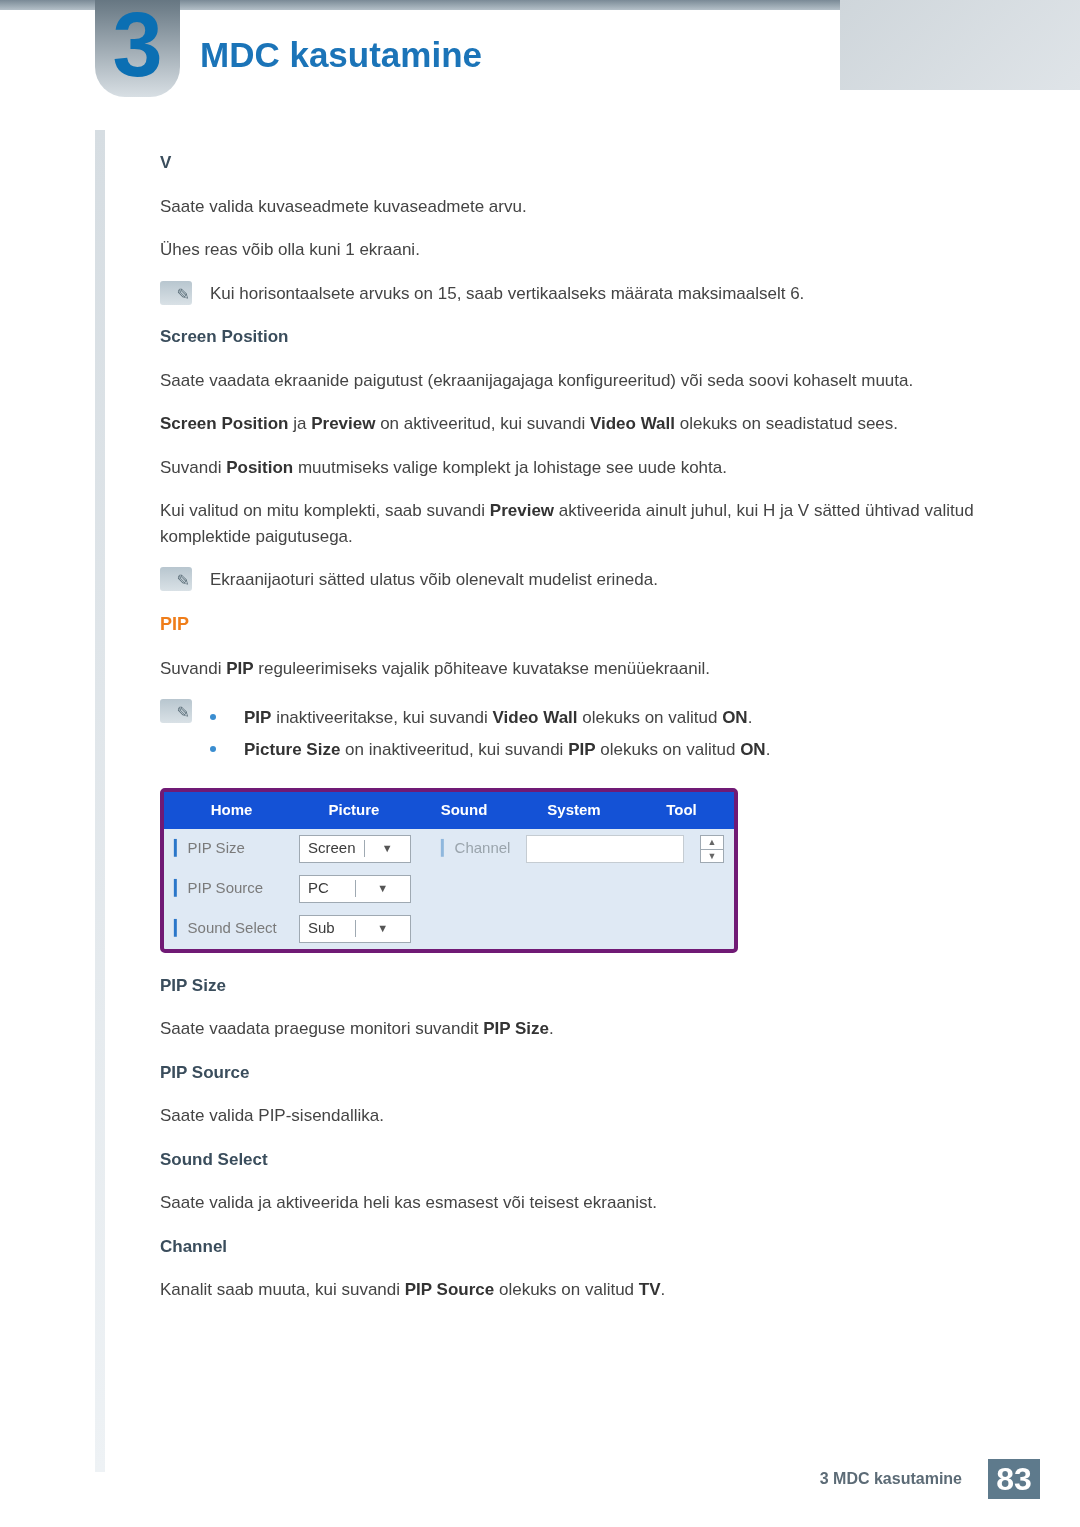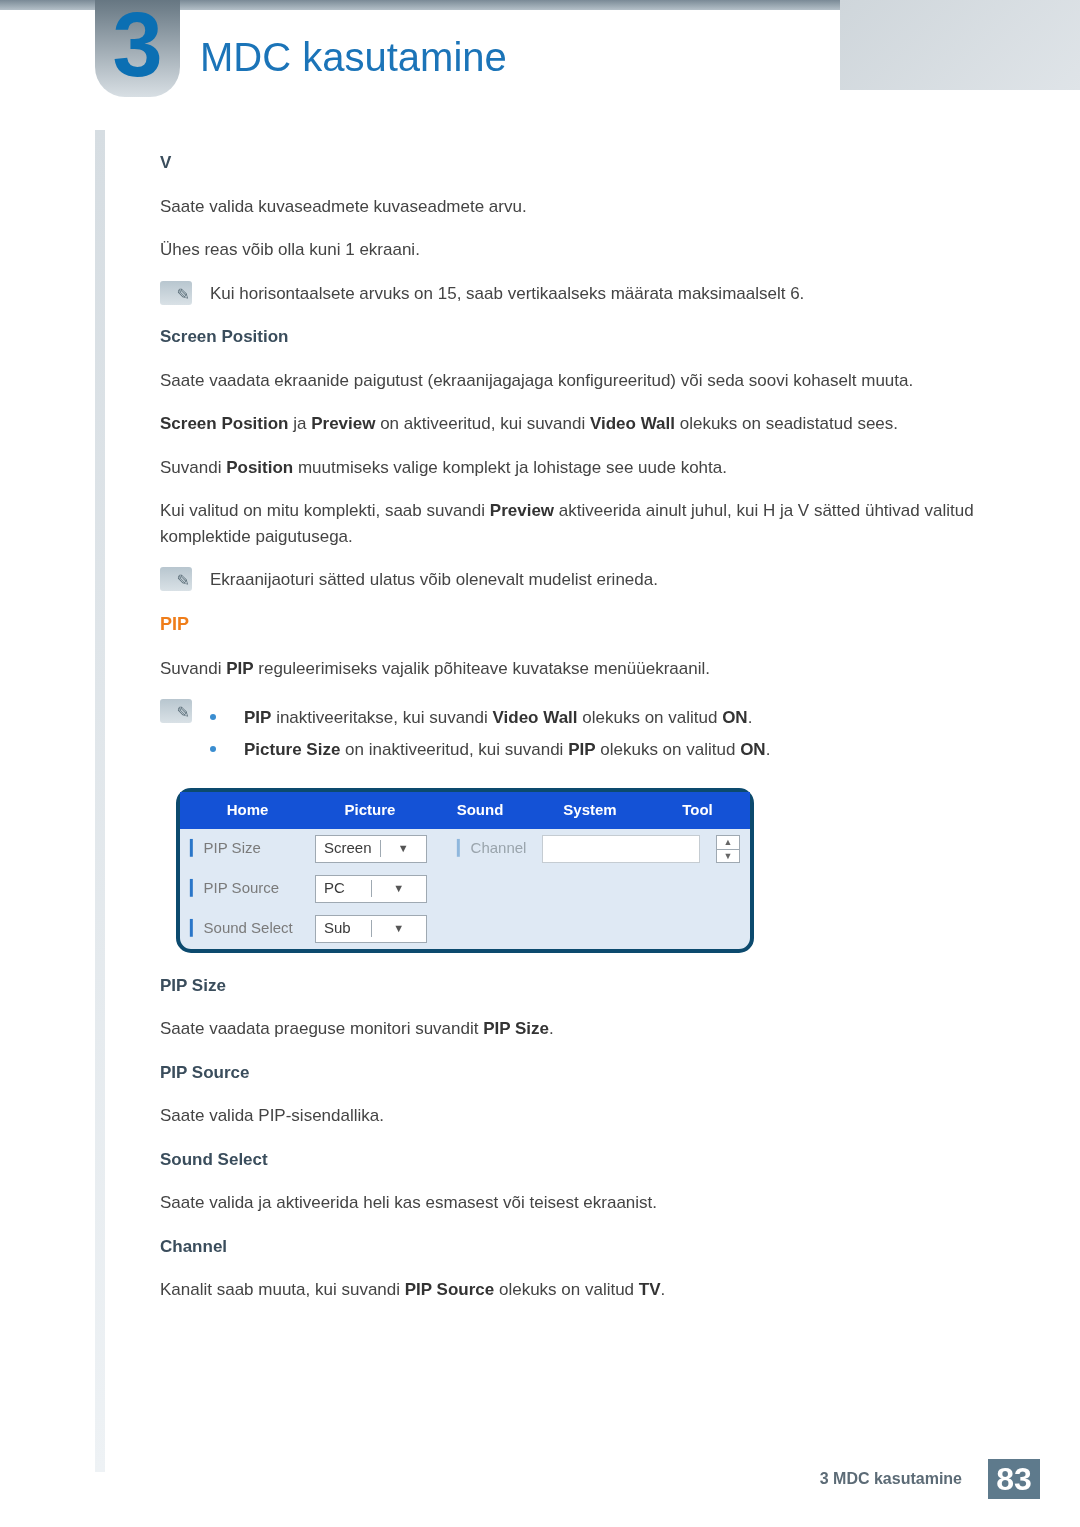--- a/index.html
+++ b/index.html
@@ -2,33 +2,33 @@
 <html><head>
 <meta charset="utf-8">
 <style>
 body{margin:0;font-family:Arial,Helvetica,sans-serif;background:#d8d8d8;display:flex;justify-content:center}
 .page{width:1080px;height:1527px;background:#fff;position:relative;box-shadow:0 2px 8px rgba(0,0,0,.2)}
 .hdr{height:130px;position:relative}
 .hdr-grad{position:absolute;left:0;right:0;top:0;height:10px;background:linear-gradient(#7a8a96,#b4c0c8)}
 .hdr-corner{position:absolute;right:0;top:0;width:240px;height:90px;background:linear-gradient(135deg,#cfd6db,#dfe4e8)}
 .ch-badge{position:absolute;left:95px;top:-8px;width:85px;height:105px;background:linear-gradient(#5d6e7a,#d8dfe4);border-radius:6px 6px 30px 30px;display:flex;justify-content:center;align-items:center}
 .ch-num{font-size:90px;font-weight:bold;color:#0b6fb3;line-height:1}
-.ch-title{position:absolute;left:200px;top:35px;font-size:40px;font-weight:normal;color:#1b74b8}
+.ch-title{position:absolute;left:200px;top:35px;font-size:35px;font-weight:bold;color:#1b74b8}
 .left-bar{position:absolute;left:95px;top:0;width:10px;bottom:55px;background:linear-gradient(180deg,transparent,transparent 130px,#d6dde2 130px,#eef2f5)}
 .content{margin:20px 100px 0 160px;font-size:17px;color:#444;line-height:1.5}
 .content p{margin:18px 0}
 .sub{color:#3a4d5c;font-weight:600}
 .sect{color:#ef7d1a;font-weight:bold;font-size:18px;margin-top:30px}
 .note-row{display:flex;align-items:flex-start;gap:18px;margin:16px 0}
 .note-ico{width:32px;height:24px;flex:none;background:linear-gradient(#b8c6cf,#d9e1e6);border-radius:3px;position:relative}
 .note-ico::after{content:"✎";position:absolute;right:2px;bottom:-2px;color:#5a6d78;font-size:16px}
 .bul{display:flex;align-items:flex-start;gap:28px;margin:6px 0}
 .dot{width:6px;height:6px;border-radius:50%;background:#3a8dd0;margin-top:9px;flex:none}
 b{font-weight:bold;color:#333}
-.ui-fig{width:570px;margin:20px 16px;border:4px solid #0c4a6e;border-radius:15px;background:#dfe9f4;font-size:15px}
+.ui-fig{width:570px;margin:20px 0;border:4px solid #701a75;border-radius:5px;background:#dfe9f4;font-size:15px}
 .tabs{display:flex;background:#1452d6;color:#fff;font-weight:bold}
 .tab{padding:7px 0;text-align:center}
 .tab:nth-child(1){width:135px}.tab:nth-child(2){width:110px}.tab:nth-child(3){width:110px}.tab:nth-child(4){width:110px}.tab:nth-child(5){width:105px}
 .frow{display:flex;align-items:center;padding:6px 10px;gap:10px}
 .flab{width:115px;color:#7a7a7a}
 .flab::before{content:"▎";color:#2a76c9;margin-right:2px}
 .sel{display:flex;align-items:center;background:#fff;border:1px solid #9fa9b2;height:26px;width:110px}
 .sel span{padding:0 8px;flex:1;color:#3a3a3a}
 .sel .arr{width:22px;text-align:center;border-left:1px solid #9fa9b2;color:#555;font-size:11px}
 .chlab{color:#9aa4ac;margin-left:20px}

